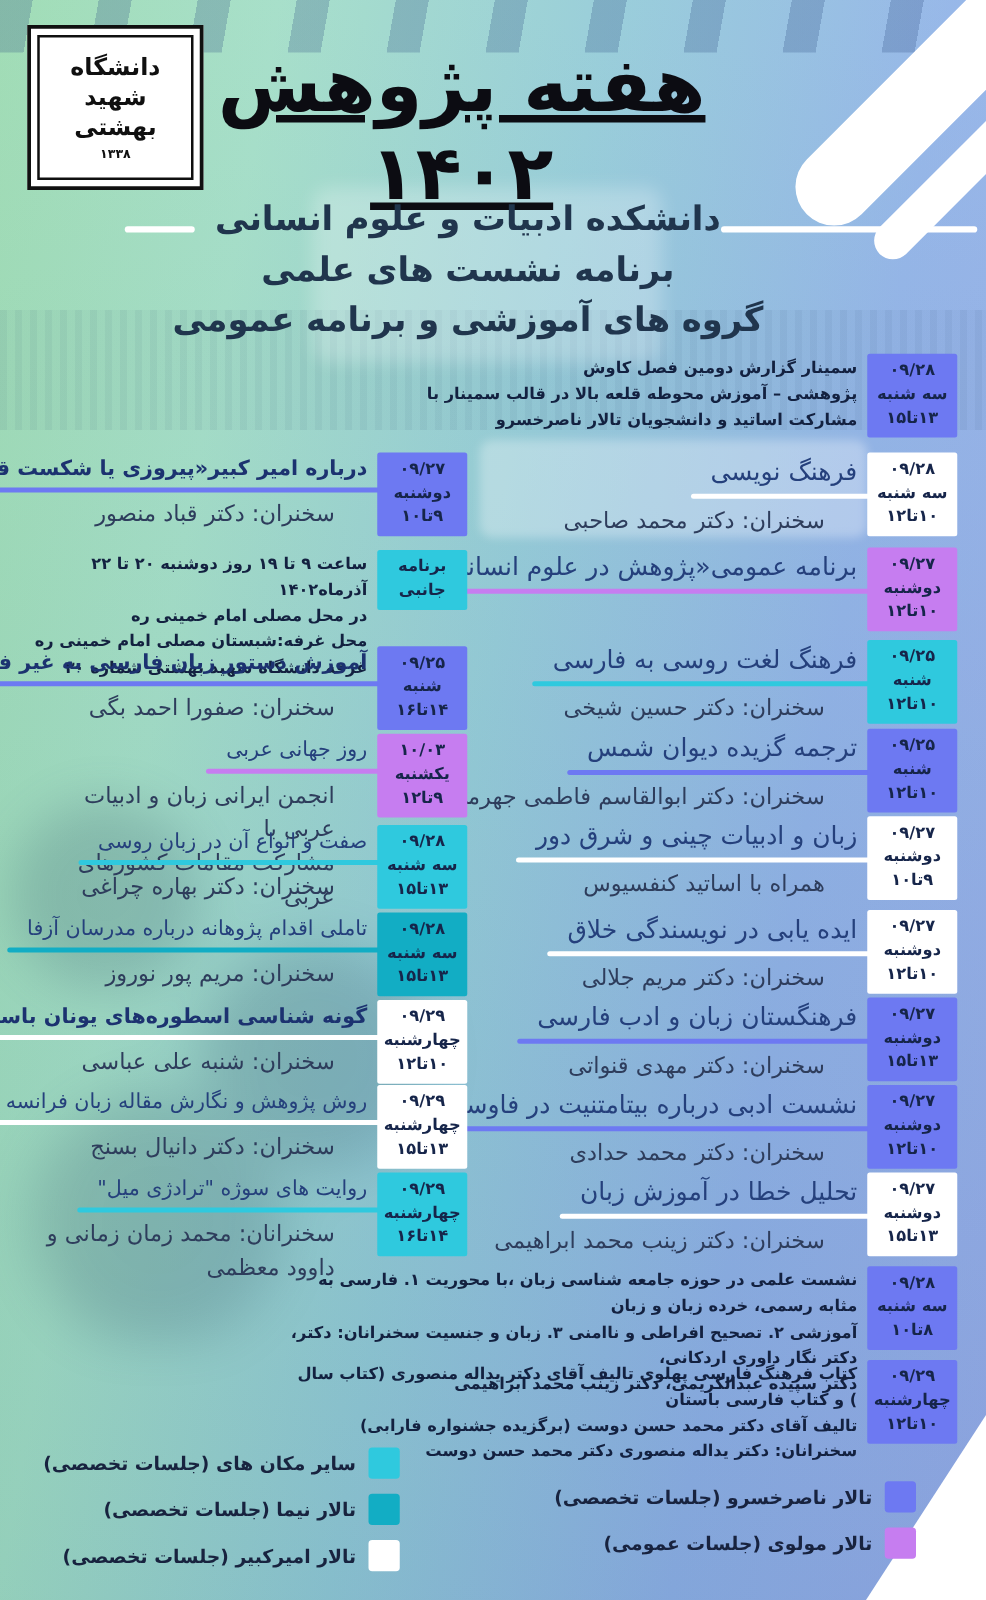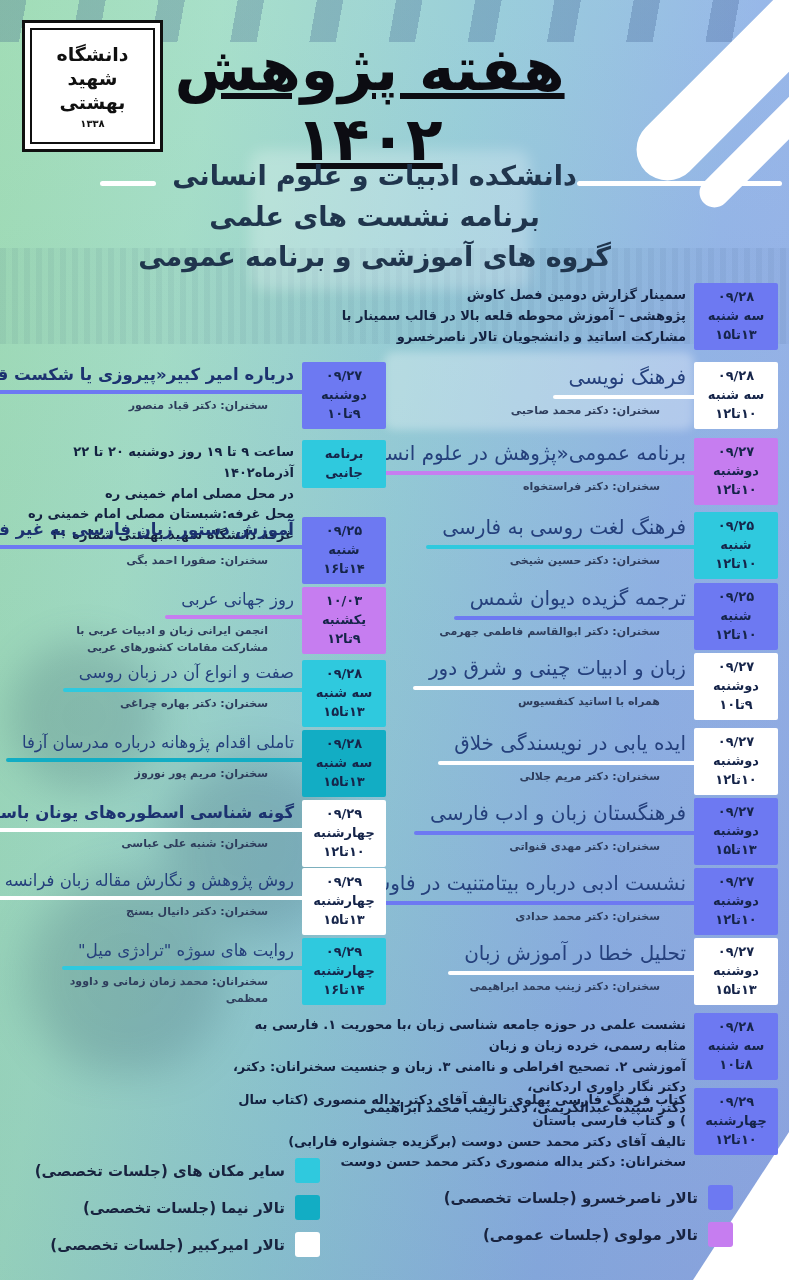--- a/index.html
+++ b/index.html
@@ -39,35 +39,35 @@
   .logo .ll{font-size:19px;font-weight:700;line-height:1.25;white-space:pre-line;text-align:center;}
   .logo .ly{font-size:10px;font-weight:700;margin-top:3px;}
   .page-title{position:absolute;top:34px;left:130px;right:180px;text-align:center;
     font-size:60px;font-weight:800;color:#0c0c12;letter-spacing:-1px;text-decoration:underline;}
   .subtitle{position:absolute;top:156px;left:90px;right:130px;text-align:center;
     font-size:27px;font-weight:600;color:#20354d;line-height:1.5;white-space:pre-line;}
   
   .ev{position:absolute;}
   .ev.r{right:7px;width:552px;}
   .ev.l{left:8px;width:382px;}
-  .chip{position:absolute;top:0;right:4px;width:84px;box-sizing:border-box;padding:5px 0;
+  .chip{position:absolute;top:0;right:16px;width:72px;box-sizing:border-box;padding:5px 0;
     font-size:13px;font-weight:600;text-align:center;line-height:1.45;white-space:pre-line;
     color:#16254a;border-radius:2px;}
   .bg-per{background:#6d79f2;}
   .bg-wht{background:#ffffff;}
   .bg-pur{background:#c67df0;}
   .bg-cyn{background:#2fc9de;}
   .bg-tea{background:#12adc4;}
   .body{margin-right:96px;text-align:right;padding-top:2px;}
   .tw{display:inline-block;max-width:100%;}
   .title{font-size:20px;color:#25407c;font-weight:500;line-height:1.35;white-space:nowrap;}
   .ev.l .title{font-size:16.5px;}
   .b .title{font-weight:700;color:#1c3270;}
   .uline{height:4px;border-radius:2px;margin:4px -12px 4px 0;width:calc(100% + 28px);}
-  .speaker{font-size:11px;color:#2e3d5c;font-weight:700;padding-right:26px;white-space:pre-line;line-height:1.5;margin-left:20px;}
+  .speaker{font-size:18px;color:#2e3d5c;font-weight:400;padding-right:26px;white-space:pre-line;line-height:1.5;margin-left:20px;}
   .note{font-size:13px;font-weight:700;color:#132140;line-height:1.6;white-space:pre-line;}
   
   .legend{position:absolute;}
   .lg-left{top:1158px;right:469px;}
   .lg-right{top:1185px;right:56px;}
   .lg-row{display:flex;align-items:center;gap:10px;margin-bottom:12px;justify-content:flex-start;}
   .sq{width:25px;height:25px;border-radius:3px;flex:0 0 auto;}
   .lg-label{font-size:15px;font-weight:600;color:#18233f;white-space:nowrap;}
 </style>
 </head>
@@ -119,21 +119,20 @@
     </div>
   </div>
 
   <div class="ev r" style="top:438px">
     <div class="chip bg-pur">۰۹/۲۷
 دوشنبه
 ۱۰تا۱۲</div>
     <div class="body">
       <div class="tw"><div class="title">برنامه عمومی«پژوهش در علوم انسانی»</div>
       <div class="uline bg-pur"></div></div>
-      <div class="speaker">سخنران: دکتر فراستخواه</div>
     </div>
   </div>
 
   <div class="ev r" style="top:512px">
     <div class="chip bg-cyn">۰۹/۲۵
 شنبه
 ۱۰تا۱۲</div>
     <div class="body">
       <div class="tw"><div class="title">فرهنگ لغت روسی به فارسی</div>
       <div class="uline bg-cyn"></div></div>

